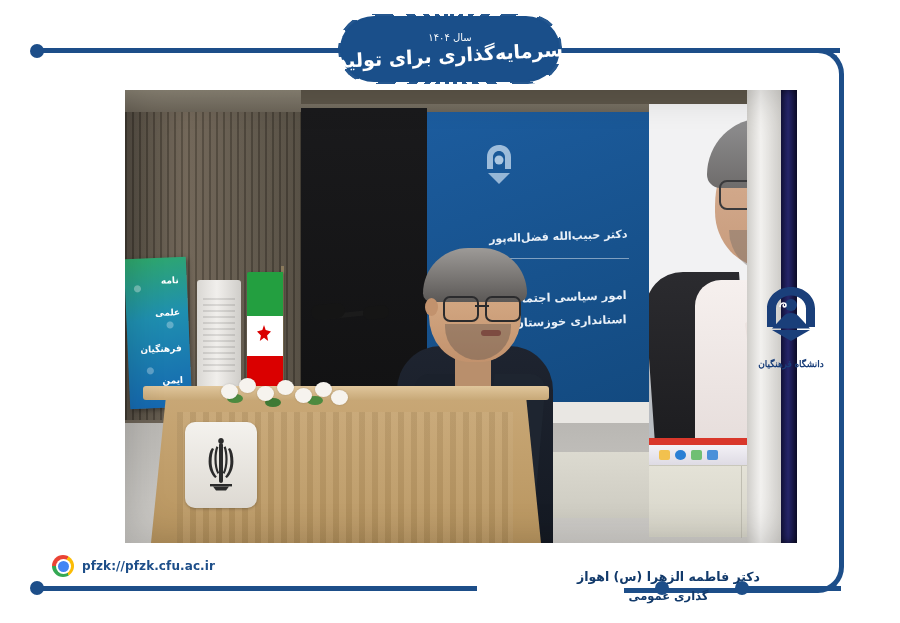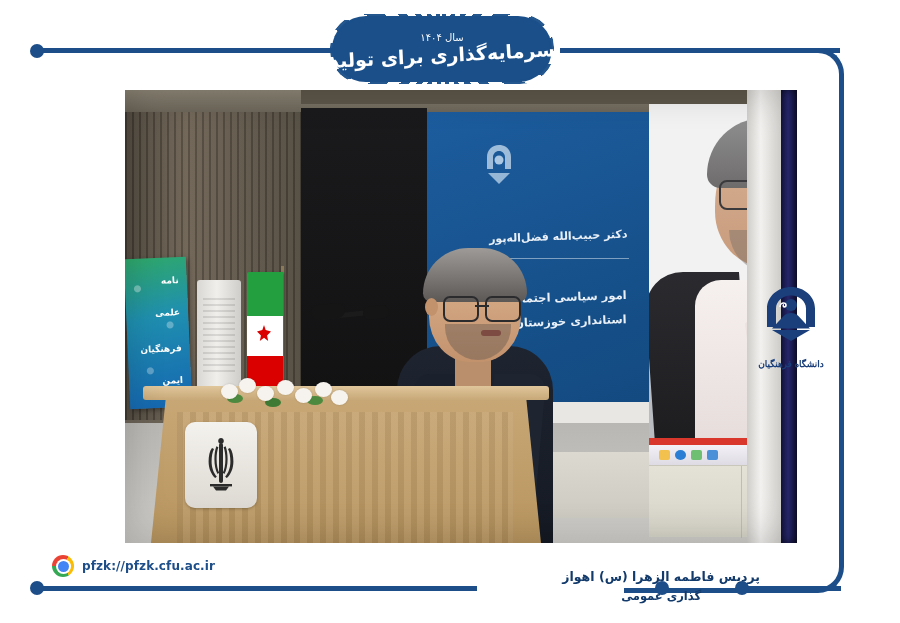--- a/index.html
+++ b/index.html
@@ -36,21 +36,21 @@
   #frame-top-dot{ left:30px; top:44px; width:14px; height:14px; }
 
   #frame-bottom-line{ left:37px; bottom:32px; height:5px; width:440px; }
   #frame-bottom-dot{ left:30px; bottom:28px; width:14px; height:14px; }
   #frame-bottom-line2{ left:745px; bottom:32px; height:5px; width:96px; }
   #frame-bottom-dot2{ left:735px; bottom:28px; width:14px; height:14px; }
   #frame-bottom-dot3{ left:655px; bottom:28px; width:14px; height:14px; }
 
   
   #header-badge{
-    position:absolute; left:334px; top:18px; width:216px; height:62px;
+    position:absolute; left:342px; top:18px; width:216px; height:62px;
     z-index:6;
   }
   .badge-plate{
     position:absolute; inset:0;
     background:#1a4f8a;
     border-radius:32px/31px;
     box-shadow:0 0 0 2px #1a4f8a;
   }
   .badge-scallop{
     position:absolute; inset:-4px;
@@ -441,15 +441,15 @@
   </svg>
   <div id="uni-logo-text">دانشگاه فرهنگیان</div>
 </div>
 
 <div id="url-row">
   <div class="chrome"></div>
   <div id="url-text">pfzk://pfzk.cfu.ac.ir</div>
 </div>
 
 <div id="footer-right">
-  <div id="footer-org">پردیس فاطمه الزهرا (س) اهواز</div>
+  <div id="footer-org">دکتر فاطمه الزهرا (س) اهواز</div>
   <div id="footer-sub">گذاری عمومی</div>
 </div>
 
 </body></html>

